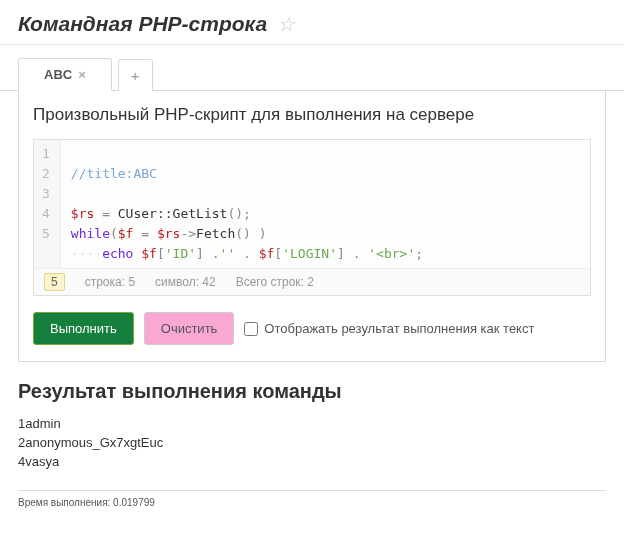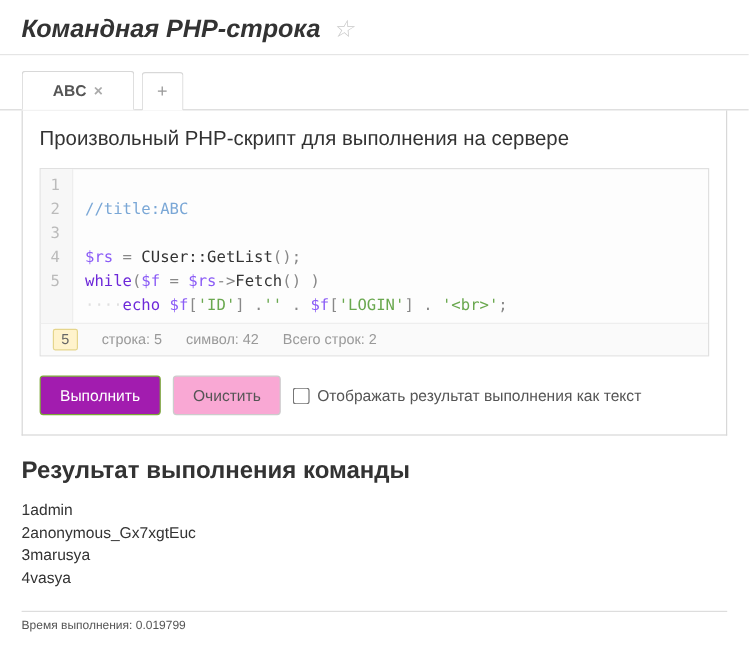--- a/index.html
+++ b/index.html
@@ -101,21 +101,21 @@
       border-right: 1px solid #eee;
       user-select: none;
     }
     .code {
       padding: 4px 10px;
       white-space: pre;
       color: #333;
       overflow-x: auto;
     }
     .tok-comment { color: #7aa7d6; }
-    .tok-var { color: #8b5cf6; }
+    .tok-var { color: #b91c1c; }
     .tok-punct { color: #888; }
     .tok-func { color: #333; }
     .tok-kw { color: #6d28d9; }
     .tok-str { color: #6aa84f; }
     .tok-space { color: #e0e0e0; }
     .status-bar {
       display: flex;
       align-items: center;
       gap: 20px;
       border-top: 1px solid #eee;
@@ -138,21 +138,21 @@
       margin-top: 16px;
     }
     .btn {
       border-radius: 3px;
       padding: 8px 16px;
       font-size: 13px;
       cursor: pointer;
       border: 1px solid transparent;
     }
     .btn-primary {
-      background: #a21caf;
+      background: #15803d;
       color: #fff;
       border-color: #7aa835;
     }
     .btn-default {
       background: #f9a8d4;
       color: #555;
       border-color: #ccc;
     }
     .chk-row {
       display: flex;
@@ -239,20 +239,19 @@
       <span>Отображать результат выполнения как текст</span>
     </label>
   </div>
 </div>
 
 <div class="result-section">
   <div class="result-title">Результат выполнения команды</div>
   <div class="result-output">
     <div>1admin</div>
     <div>2anonymous_Gx7xgtEuc</div>
-    <div>3marusya</div>
     <div>4vasya</div>
   </div>
 </div>
 
 <hr class="hr">
 
 <div class="exec-time">Время выполнения: 0.019799</div>
 
 </body></html>

